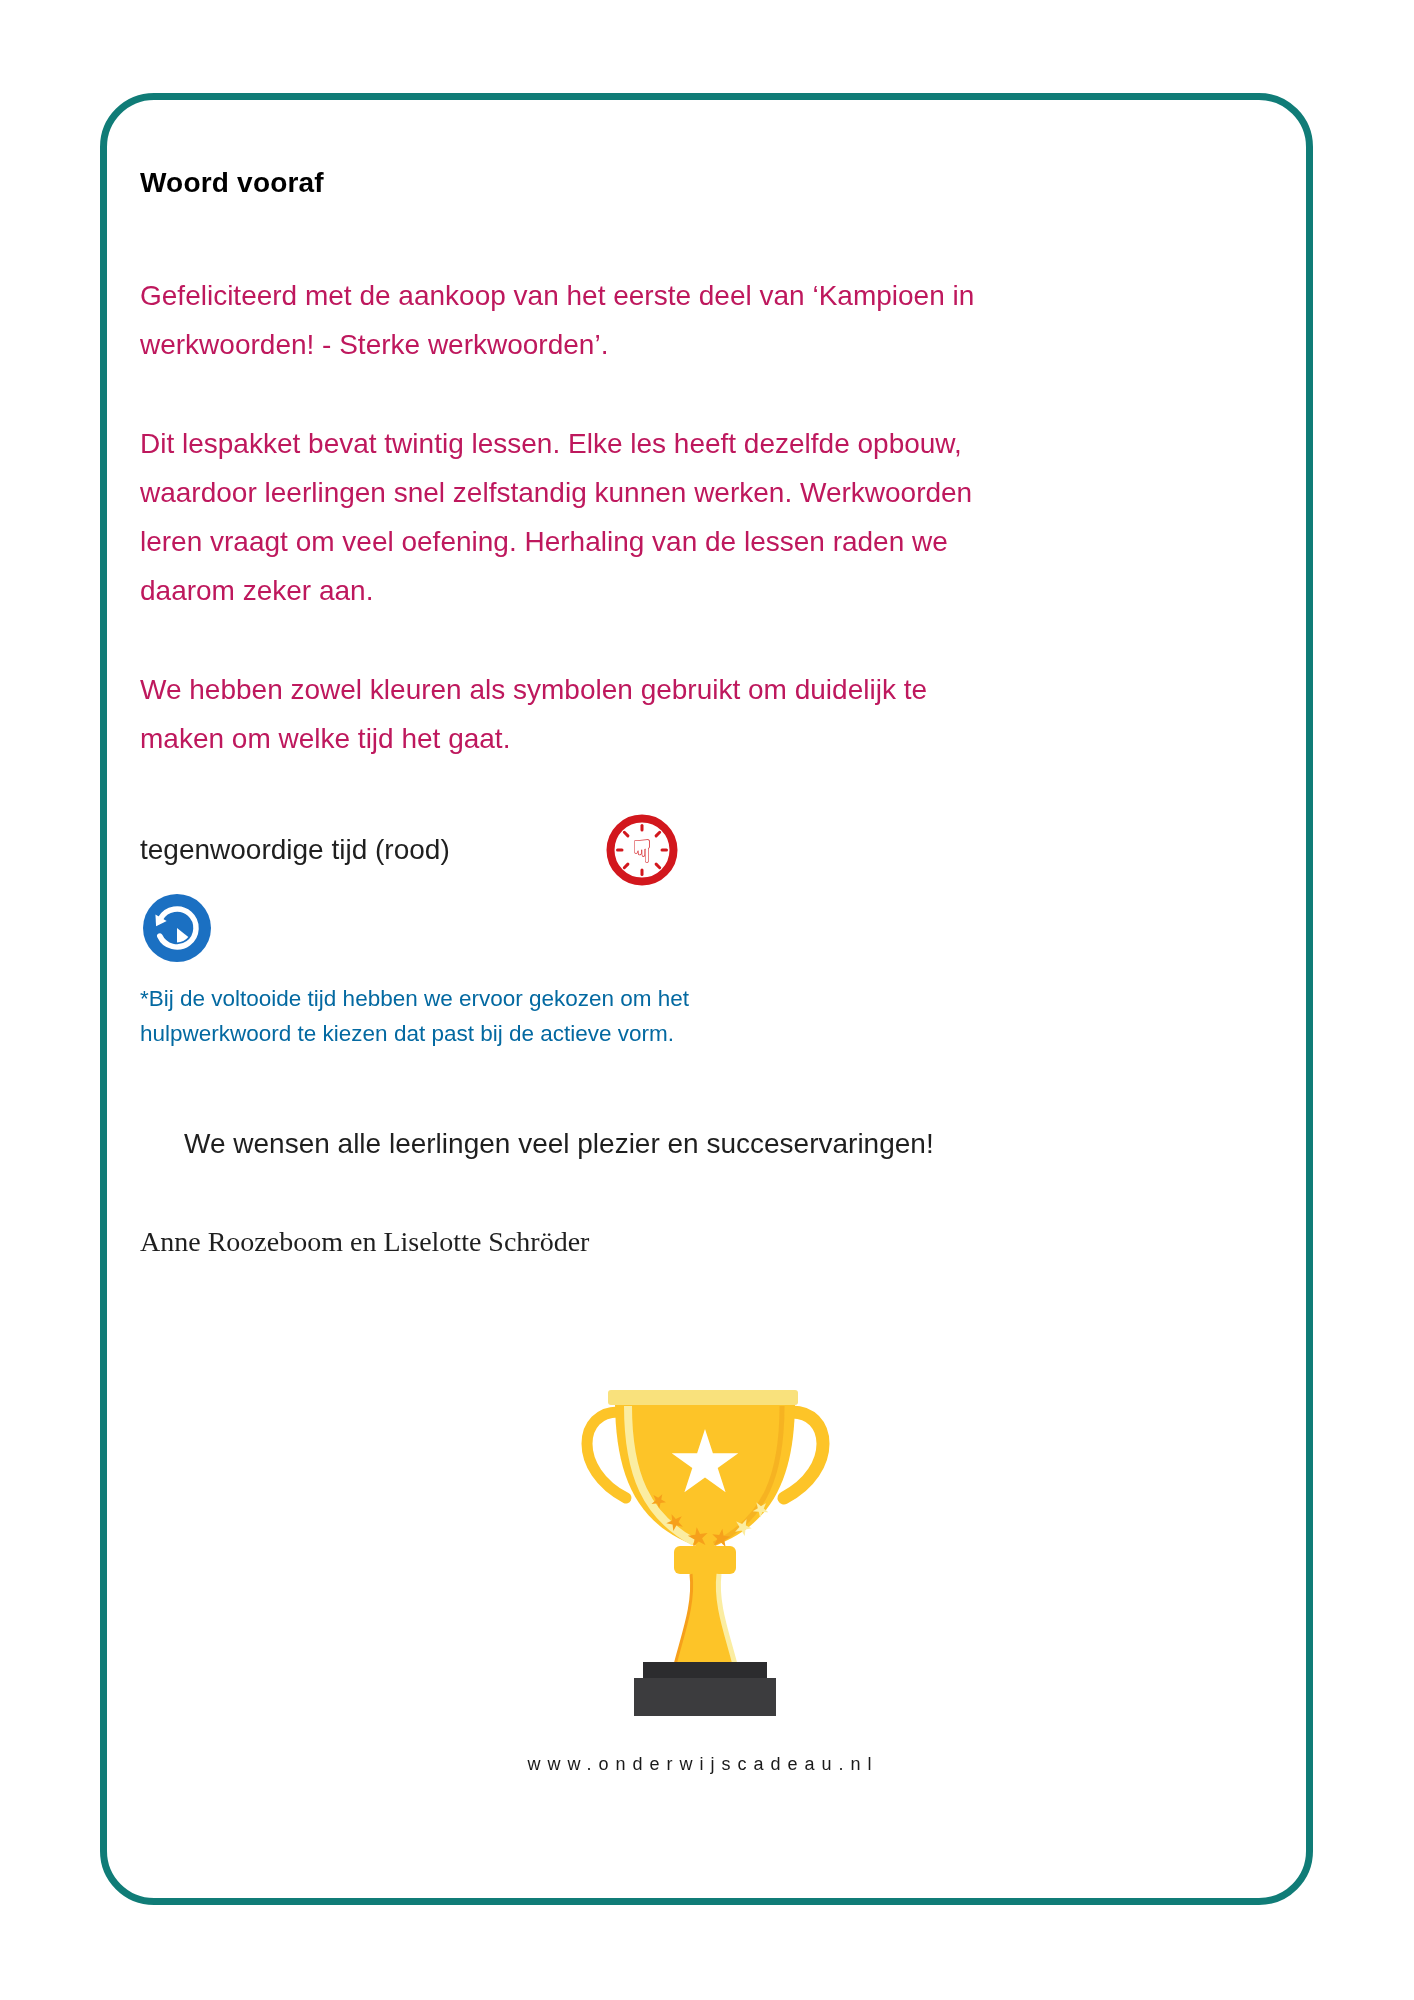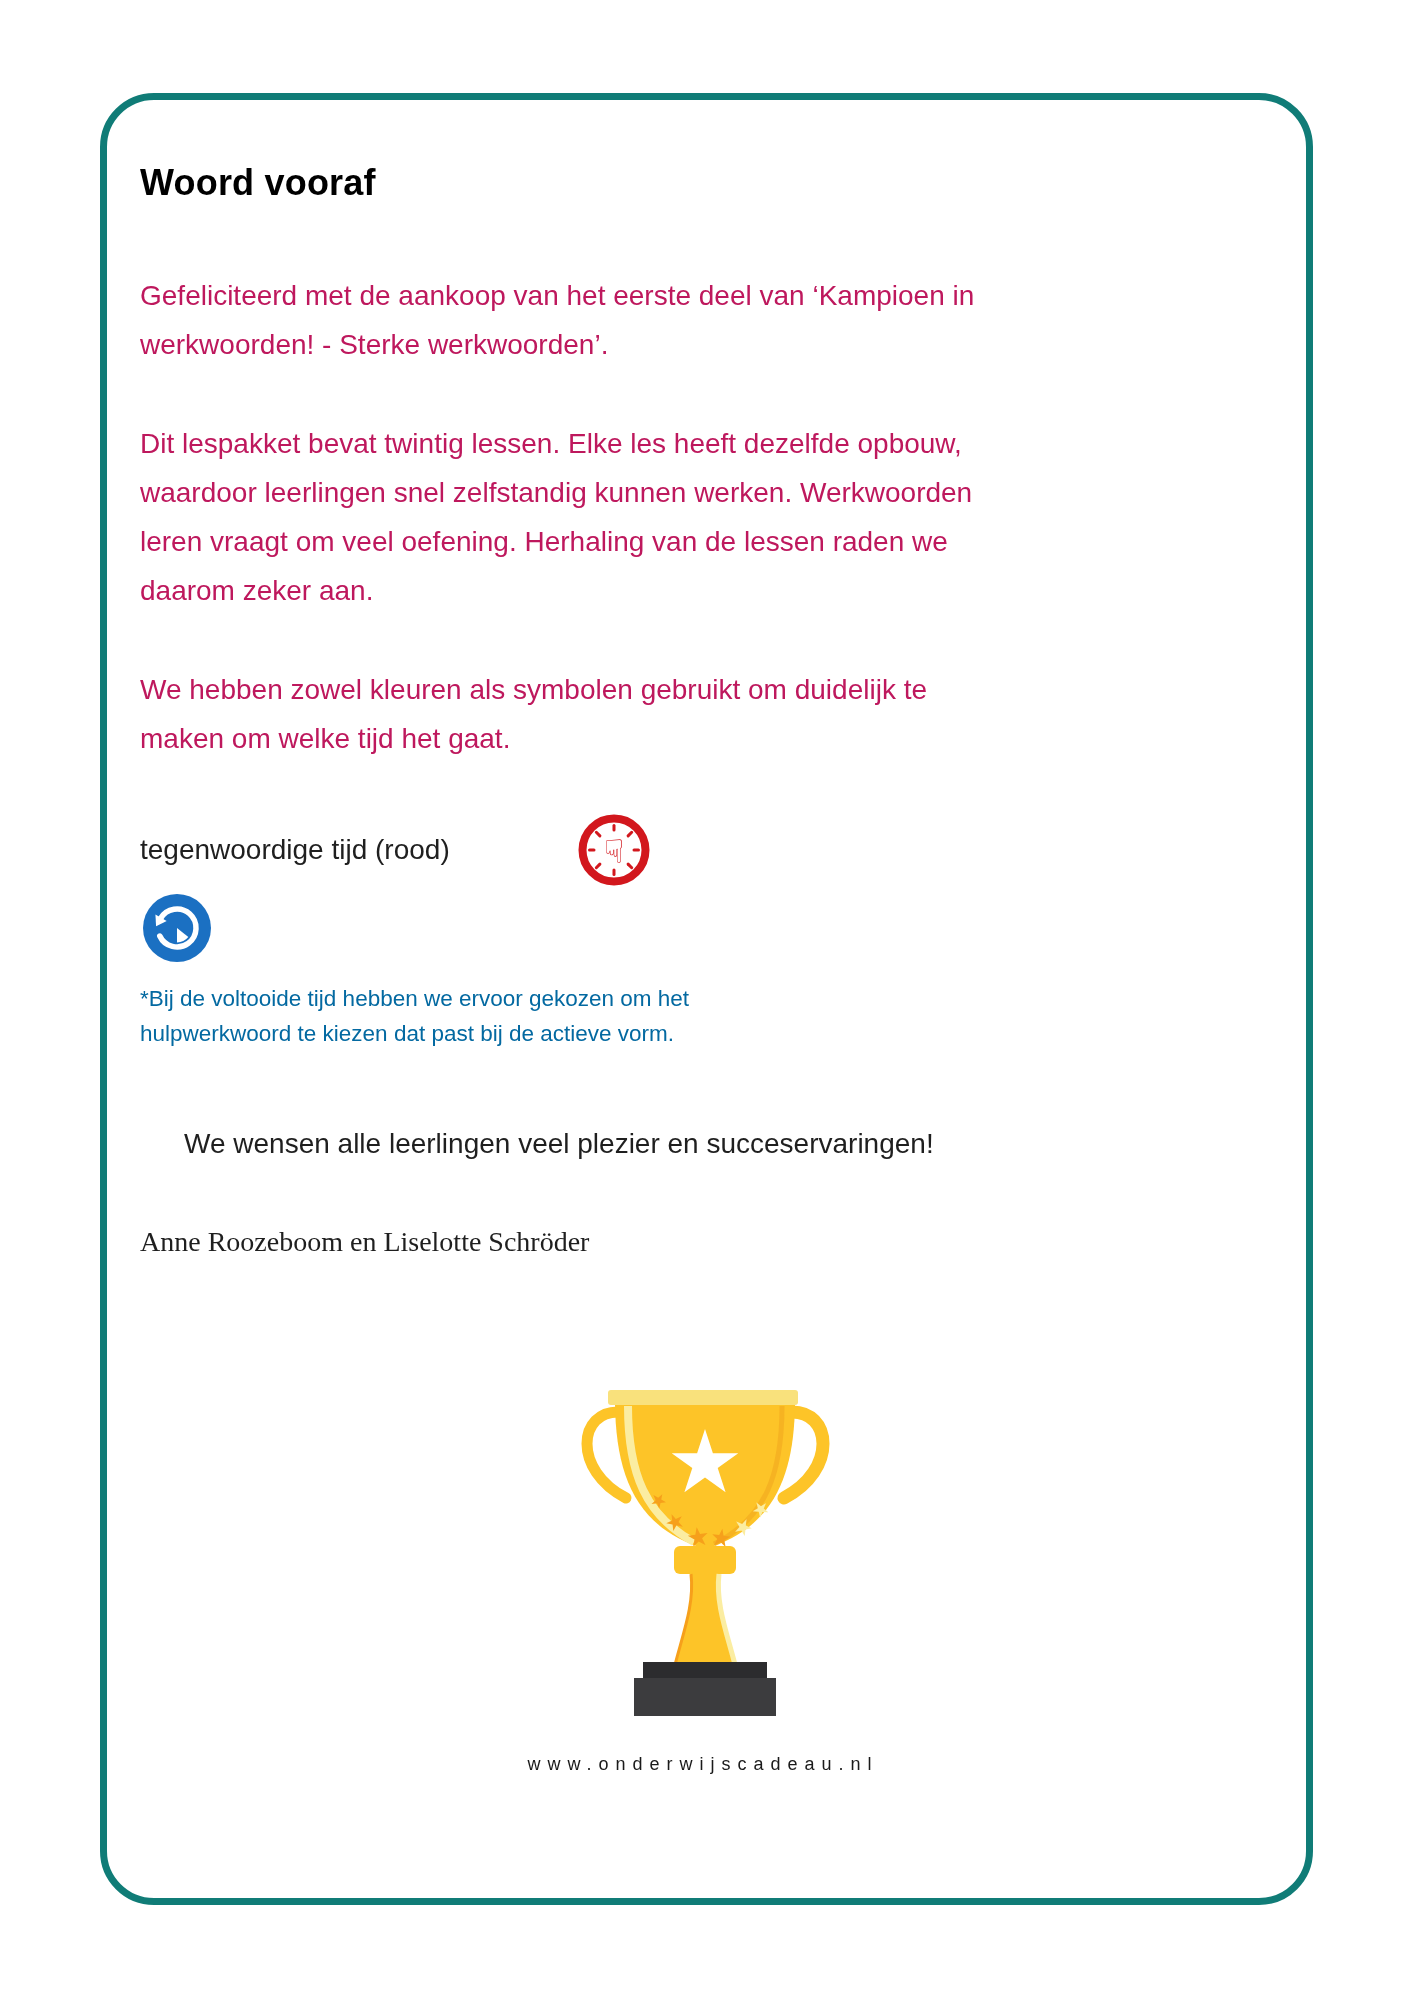--- a/index.html
+++ b/index.html
@@ -22,38 +22,39 @@
     width: 1213px;
     height: 1812px;
     box-sizing: border-box;
     background: #ffffff;
     border: 7px solid #107c77;
     border-radius: 54px;
     padding: 63px 40px 0 33px;
   }
   .title {
     margin: 0 0 68px 0;
-    font-size: 36px;
+    font-size: 28px;
     font-weight: 700;
     line-height: 40px;
     color: #000000;
     letter-spacing: 0.2px;
   }
   .para {
     margin: 50px 0 0 0;
     font-size: 28px;
     line-height: 49px;
     color: #be185d;
   }
   .para.first { margin-top: 0; }
   .tense-legend { margin-top: 48px; }
   .tense-row {
     display: flex;
     align-items: center;
     height: 78px;
+    gap: 28px;
   }
   .tense-label {
     flex: 0 0 437px;
     font-size: 28px;
     color: #1f1f1f;
   }
   .tense-icon-wrap {
     width: 74px;
     height: 74px;
     display: flex;

